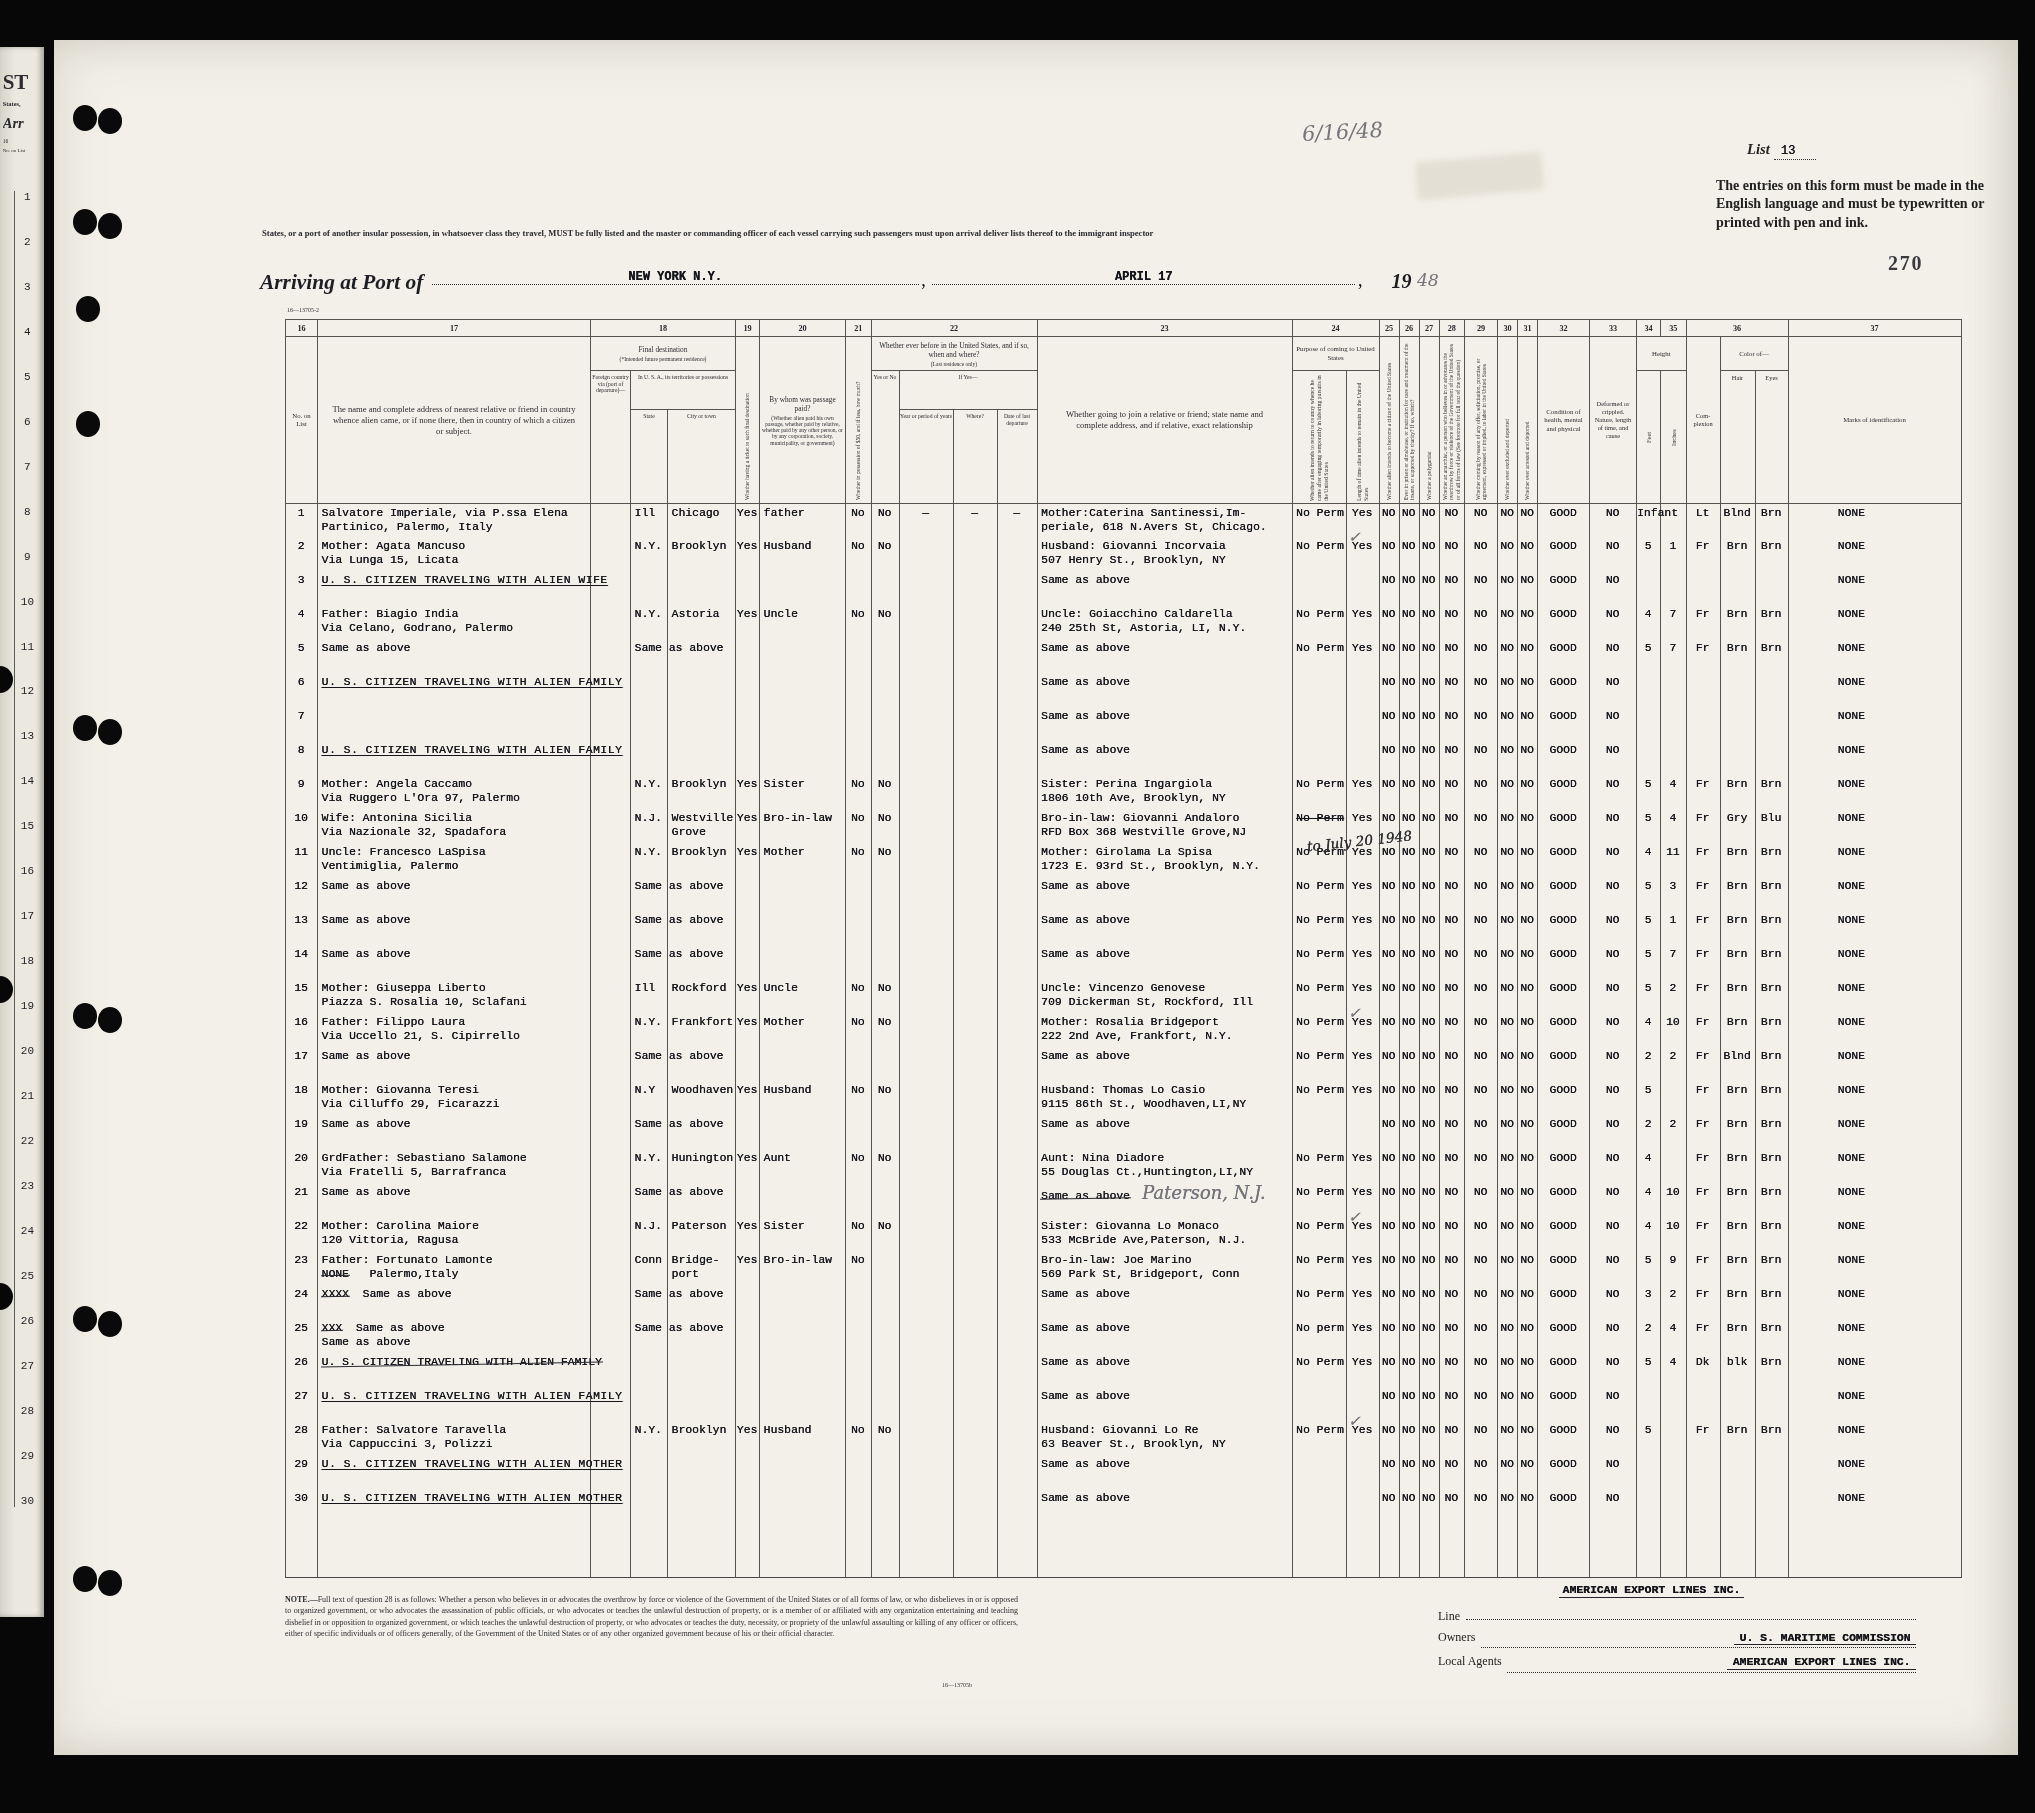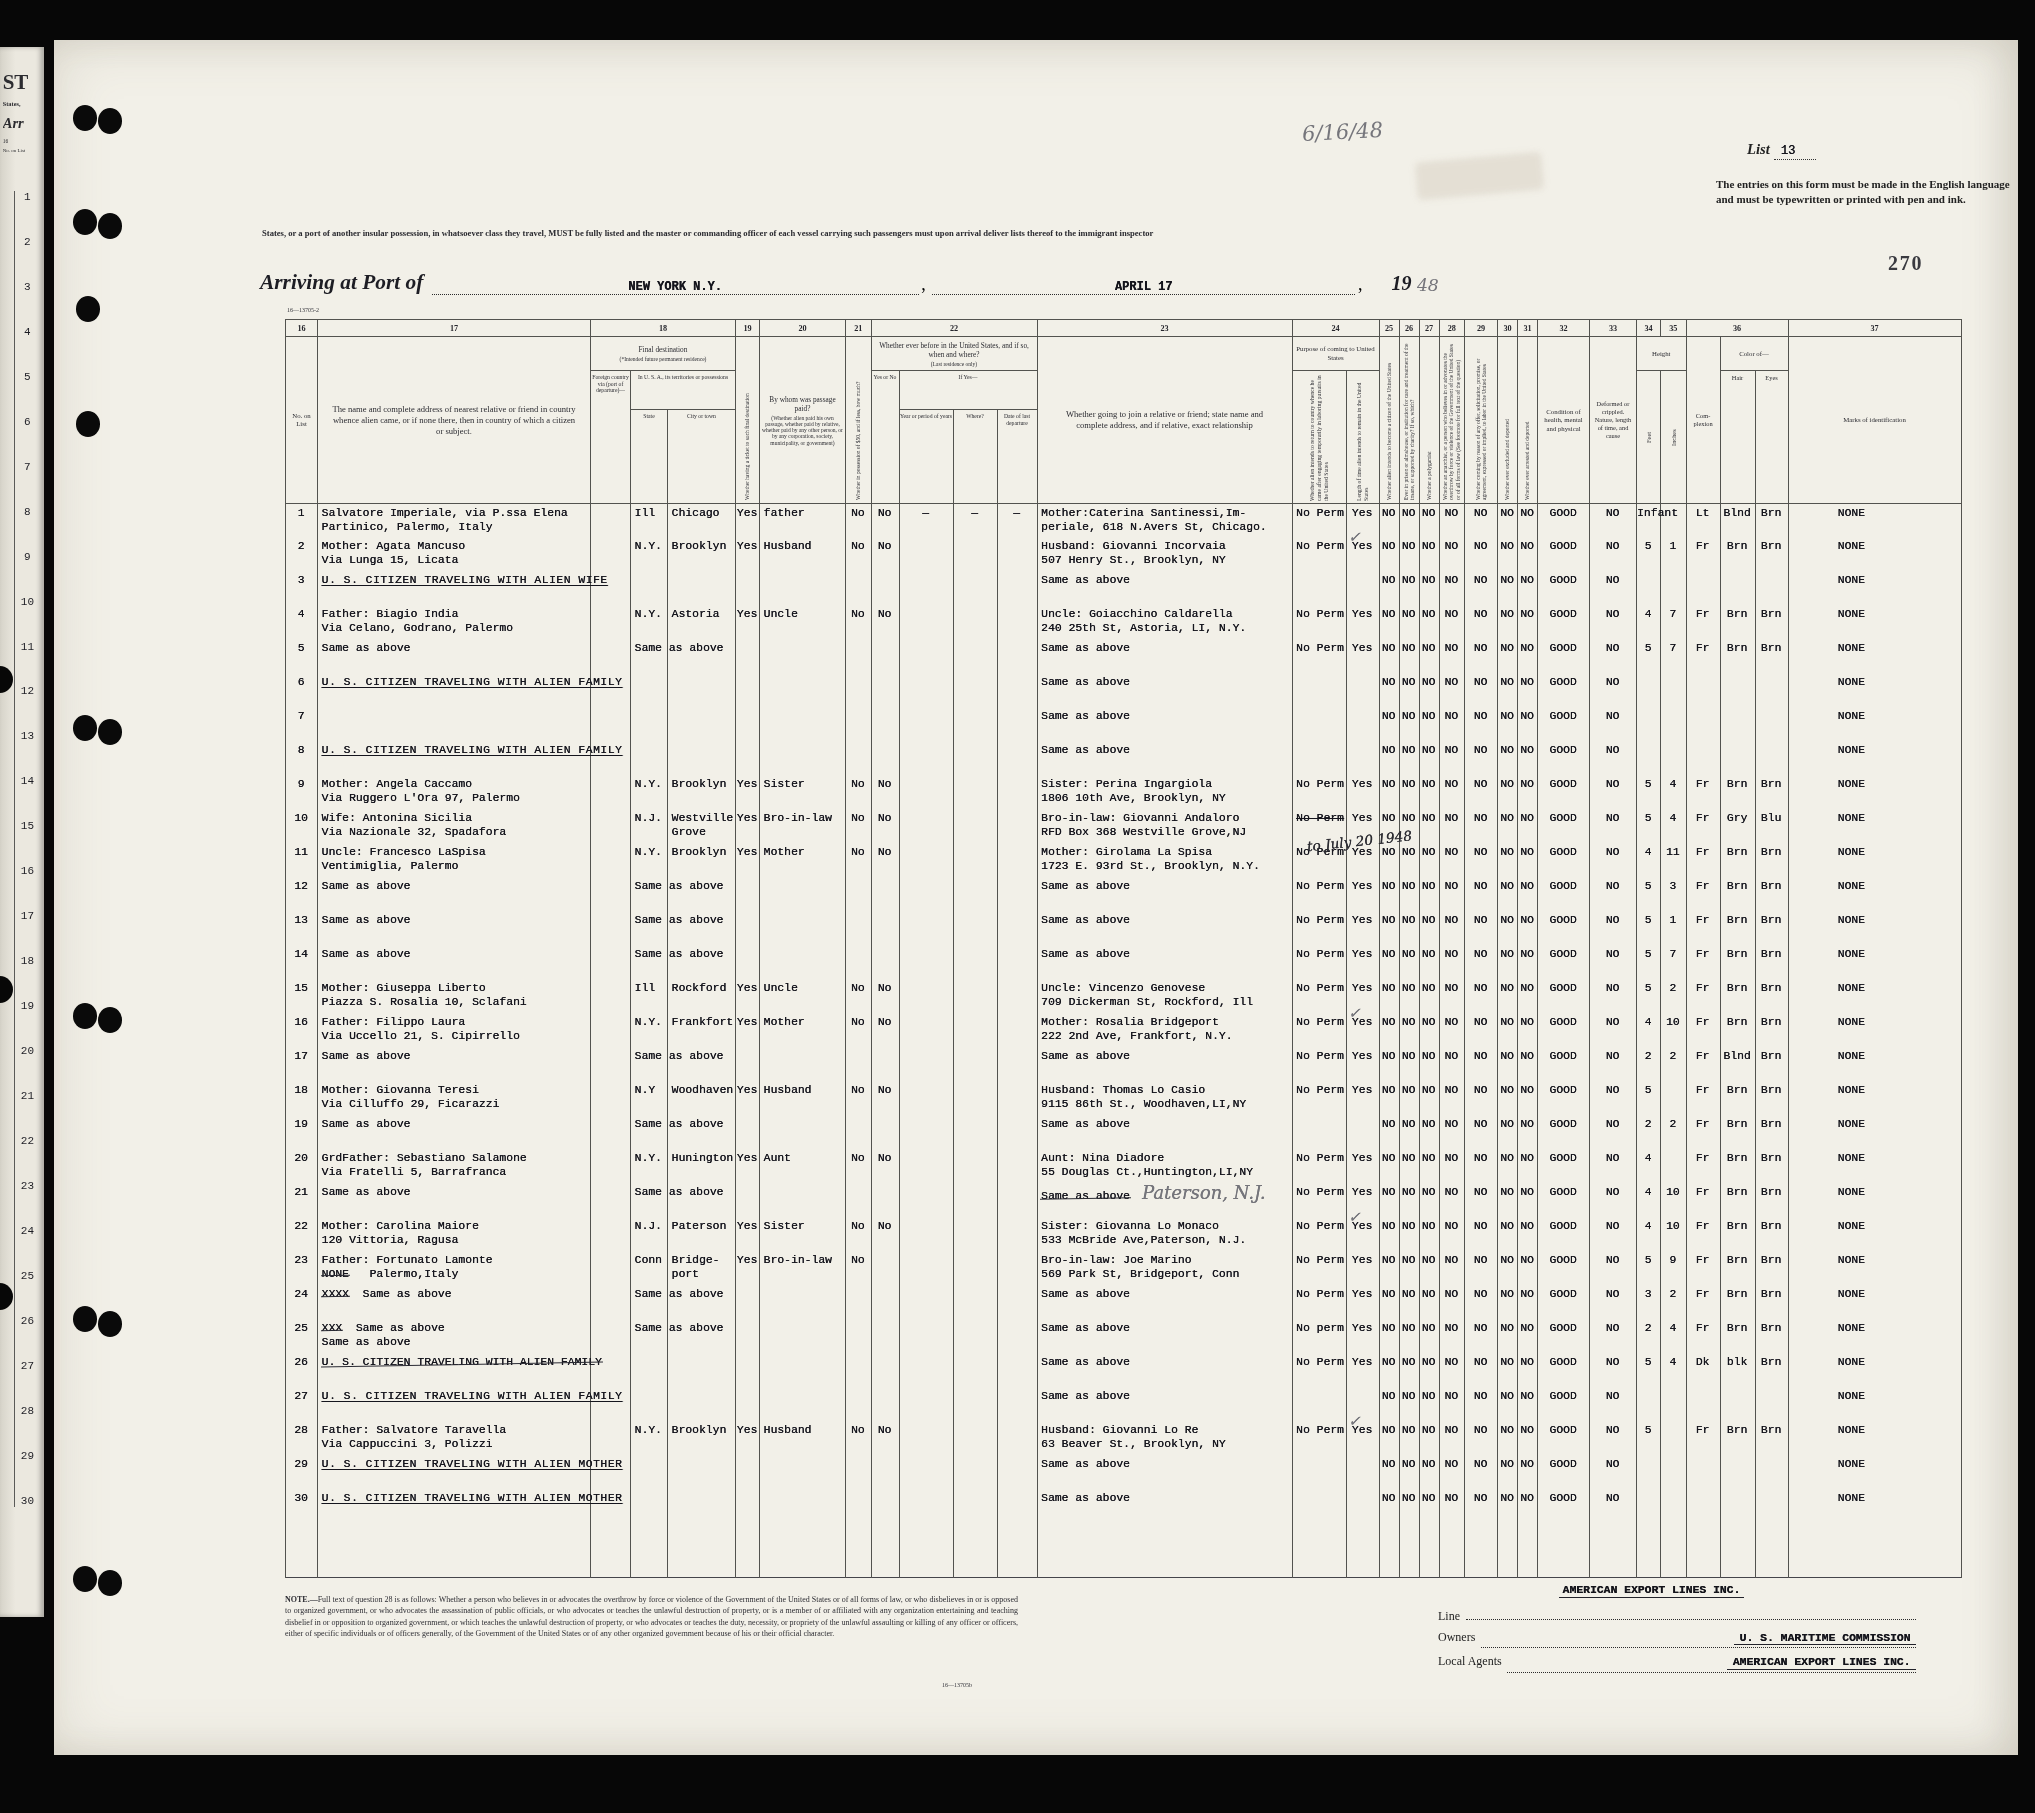--- a/index.html
+++ b/index.html
@@ -31,24 +31,24 @@
 
   .hand{font-family:"DejaVu Serif",serif;font-style:italic;color:#75757b}
   .hand-date{position:absolute;left:1248px;top:80px;font-size:21px;transform:rotate(-3deg)}
   .smudge{position:absolute;left:1362px;top:117px;width:127px;height:38px;background:rgba(150,130,100,.15);
     filter:blur(3.2px);transform:rotate(-5deg);border-radius:5.5px}
 
   .list-row{position:absolute;left:1693px;top:101px;display:flex;align-items:baseline;gap:4.6px}
   .list-word{font-size:14.6px;font-style:italic;font-weight:bold;color:#222}
   .typed{font-family:"Liberation Mono",monospace;color:#14141b;text-shadow:0.2px 0 0 currentColor}
   .list-no{font-size:12.3px;border-bottom:0.9px dotted #333;padding:0 21px 0.9px 6.4px}
-  .entries-note{position:absolute;left:1662px;top:137px;width:302px;font-size:11px;font-weight:bold;line-height:1.32;color:#222}
+  .entries-note{position:absolute;left:1662px;top:137px;width:302px;font-size:14px;font-weight:bold;line-height:1.32;color:#222}
   .stamp-270{position:absolute;left:1834px;top:212px;font-size:20px;font-weight:bold;letter-spacing:1.8px;color:#3a3a40}
 
-  .arrive{position:absolute;left:206px;top:230px;display:flex;align-items:flex-end;white-space:nowrap}
+  .arrive{position:absolute;left:206px;top:230px;display:flex;align-items:flex-start;white-space:nowrap}
   .arrive-label{font-size:21.4px;font-weight:bold;font-style:italic;color:#1d1d24}
   .dotfill{border-bottom:1.4px dotted #2b2b2b;text-align:center}
   .arrive .port{width:487px;margin-left:8.2px}
   .arrive .adate{width:423px;margin-left:6.4px}
   .arrive .typed{font-size:12px;font-weight:bold}
   .arrive .comma{font-size:18px;margin-left:2.7px}
   .year-printed{font-size:20px;font-weight:bold;font-style:italic;margin-left:29px;color:#1d1d24}
   .year-hand{font-size:17.3px;margin-left:5.5px}
 
   

